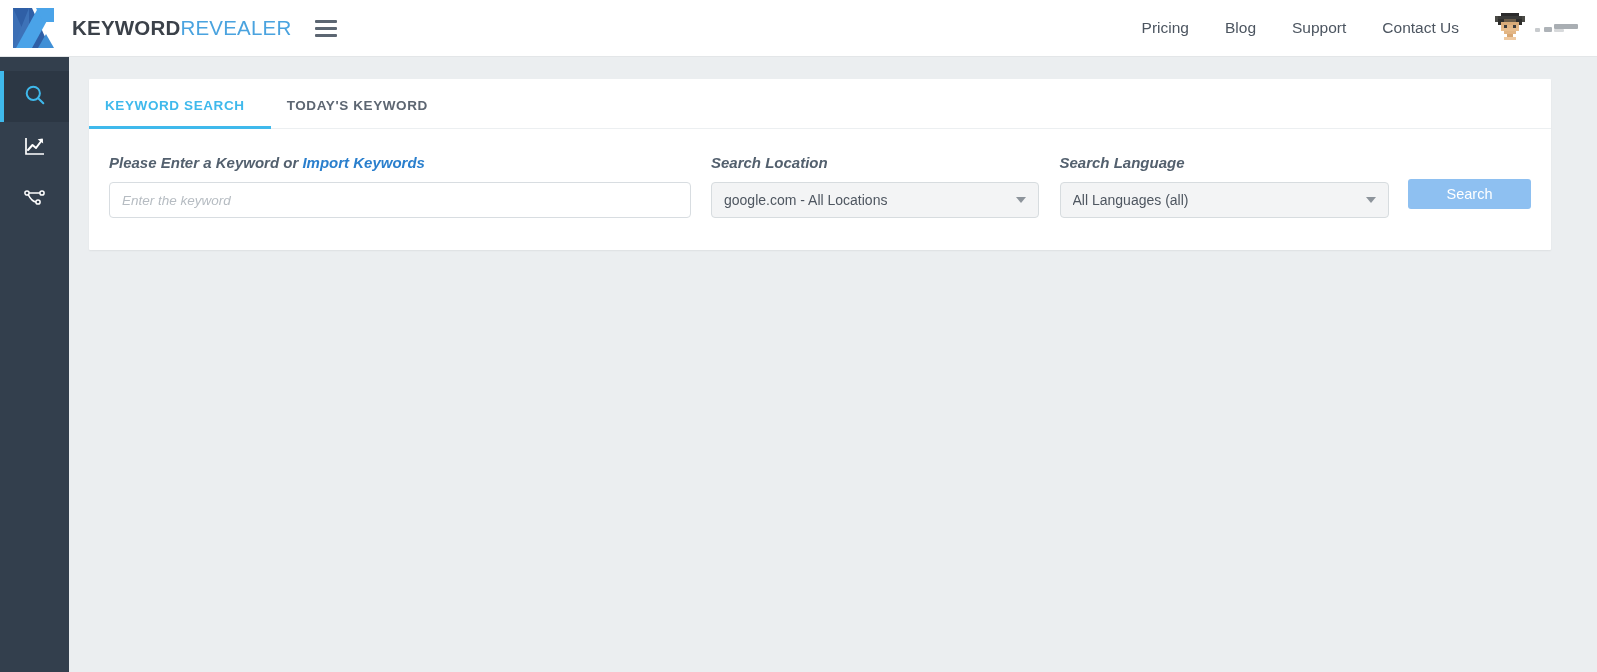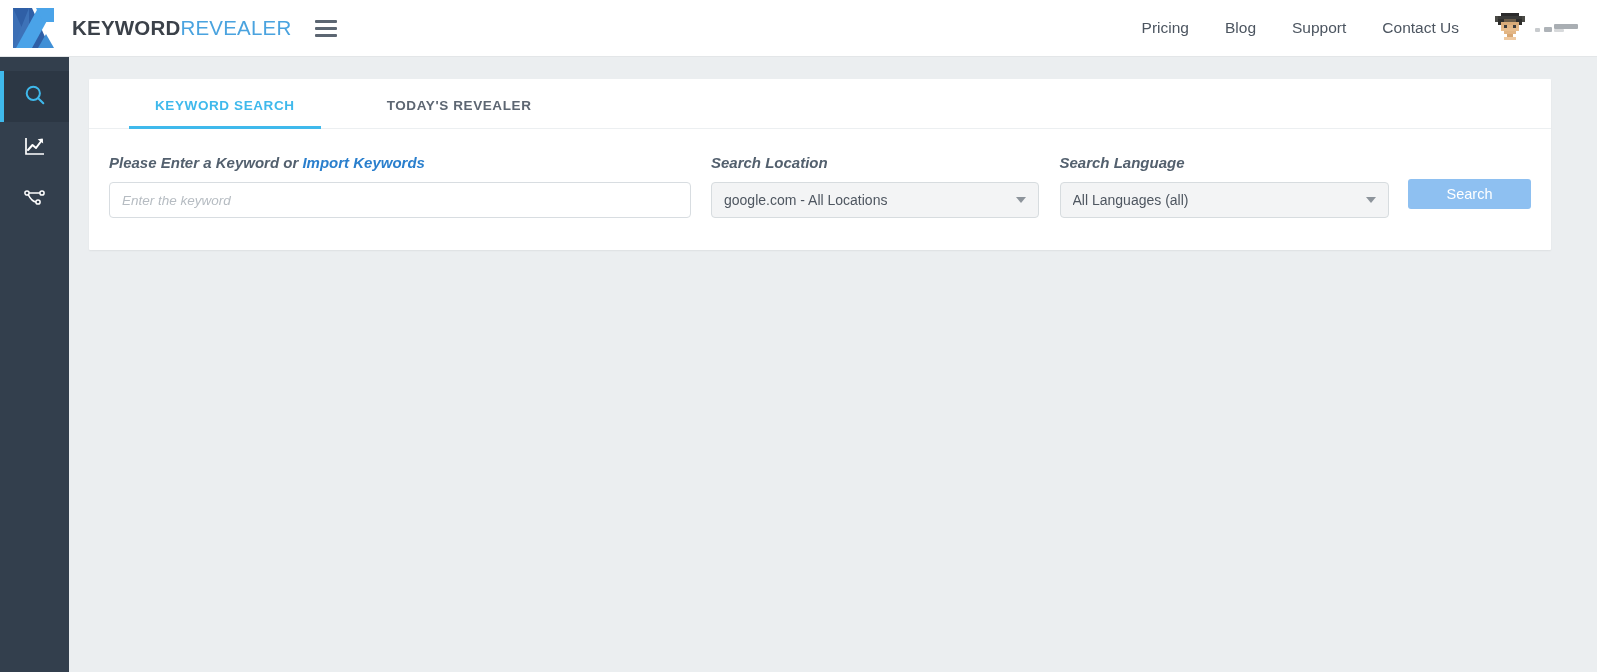--- a/index.html
+++ b/index.html
@@ -170,28 +170,27 @@
     align-items: flex-end;
     height: 50px;
     padding-left: 0;
     border-bottom: 1px solid #eceff1;
   }
   .tab {
     font-size: 13.5px;
     font-weight: bold;
     letter-spacing: 0.6px;
     color: #5d6672;
-    padding: 0 26px 15px 26px;
+    padding: 0 26px 15px 16px;
     cursor: pointer;
     position: relative;
     white-space: nowrap;
     background: none;
     border: none;
     font-family: "Liberation Sans", sans-serif;
-    margin-left: 40px;
   }
   .tab.active { color: #3fb9ec; }
   .tab.active::after {
     content: "";
     position: absolute;
     left: 0; right: 0;
     bottom: -1px;
     height: 3px;
     background: #3fb9ec;
   }
@@ -380,21 +379,21 @@
       </svg>
     </span>
   </div>
 </div>
 
 <div class="main">
   <div class="card">
 
     <div class="tabs">
       <button class="tab active">KEYWORD SEARCH</button>
-      <button class="tab">TODAY'S REVEALER</button>
+      <button class="tab">TODAY'S KEYWORD</button>
     </div>
 
     <div class="form-row">
 
       <div class="field keyword-field">
         <div class="field-label">
           <span>Please Enter a Keyword or </span><a href="#">Import Keywords</a>
         </div>
         <input class="kw-input" type="text" placeholder="Enter the keyword" style="">
       </div>

